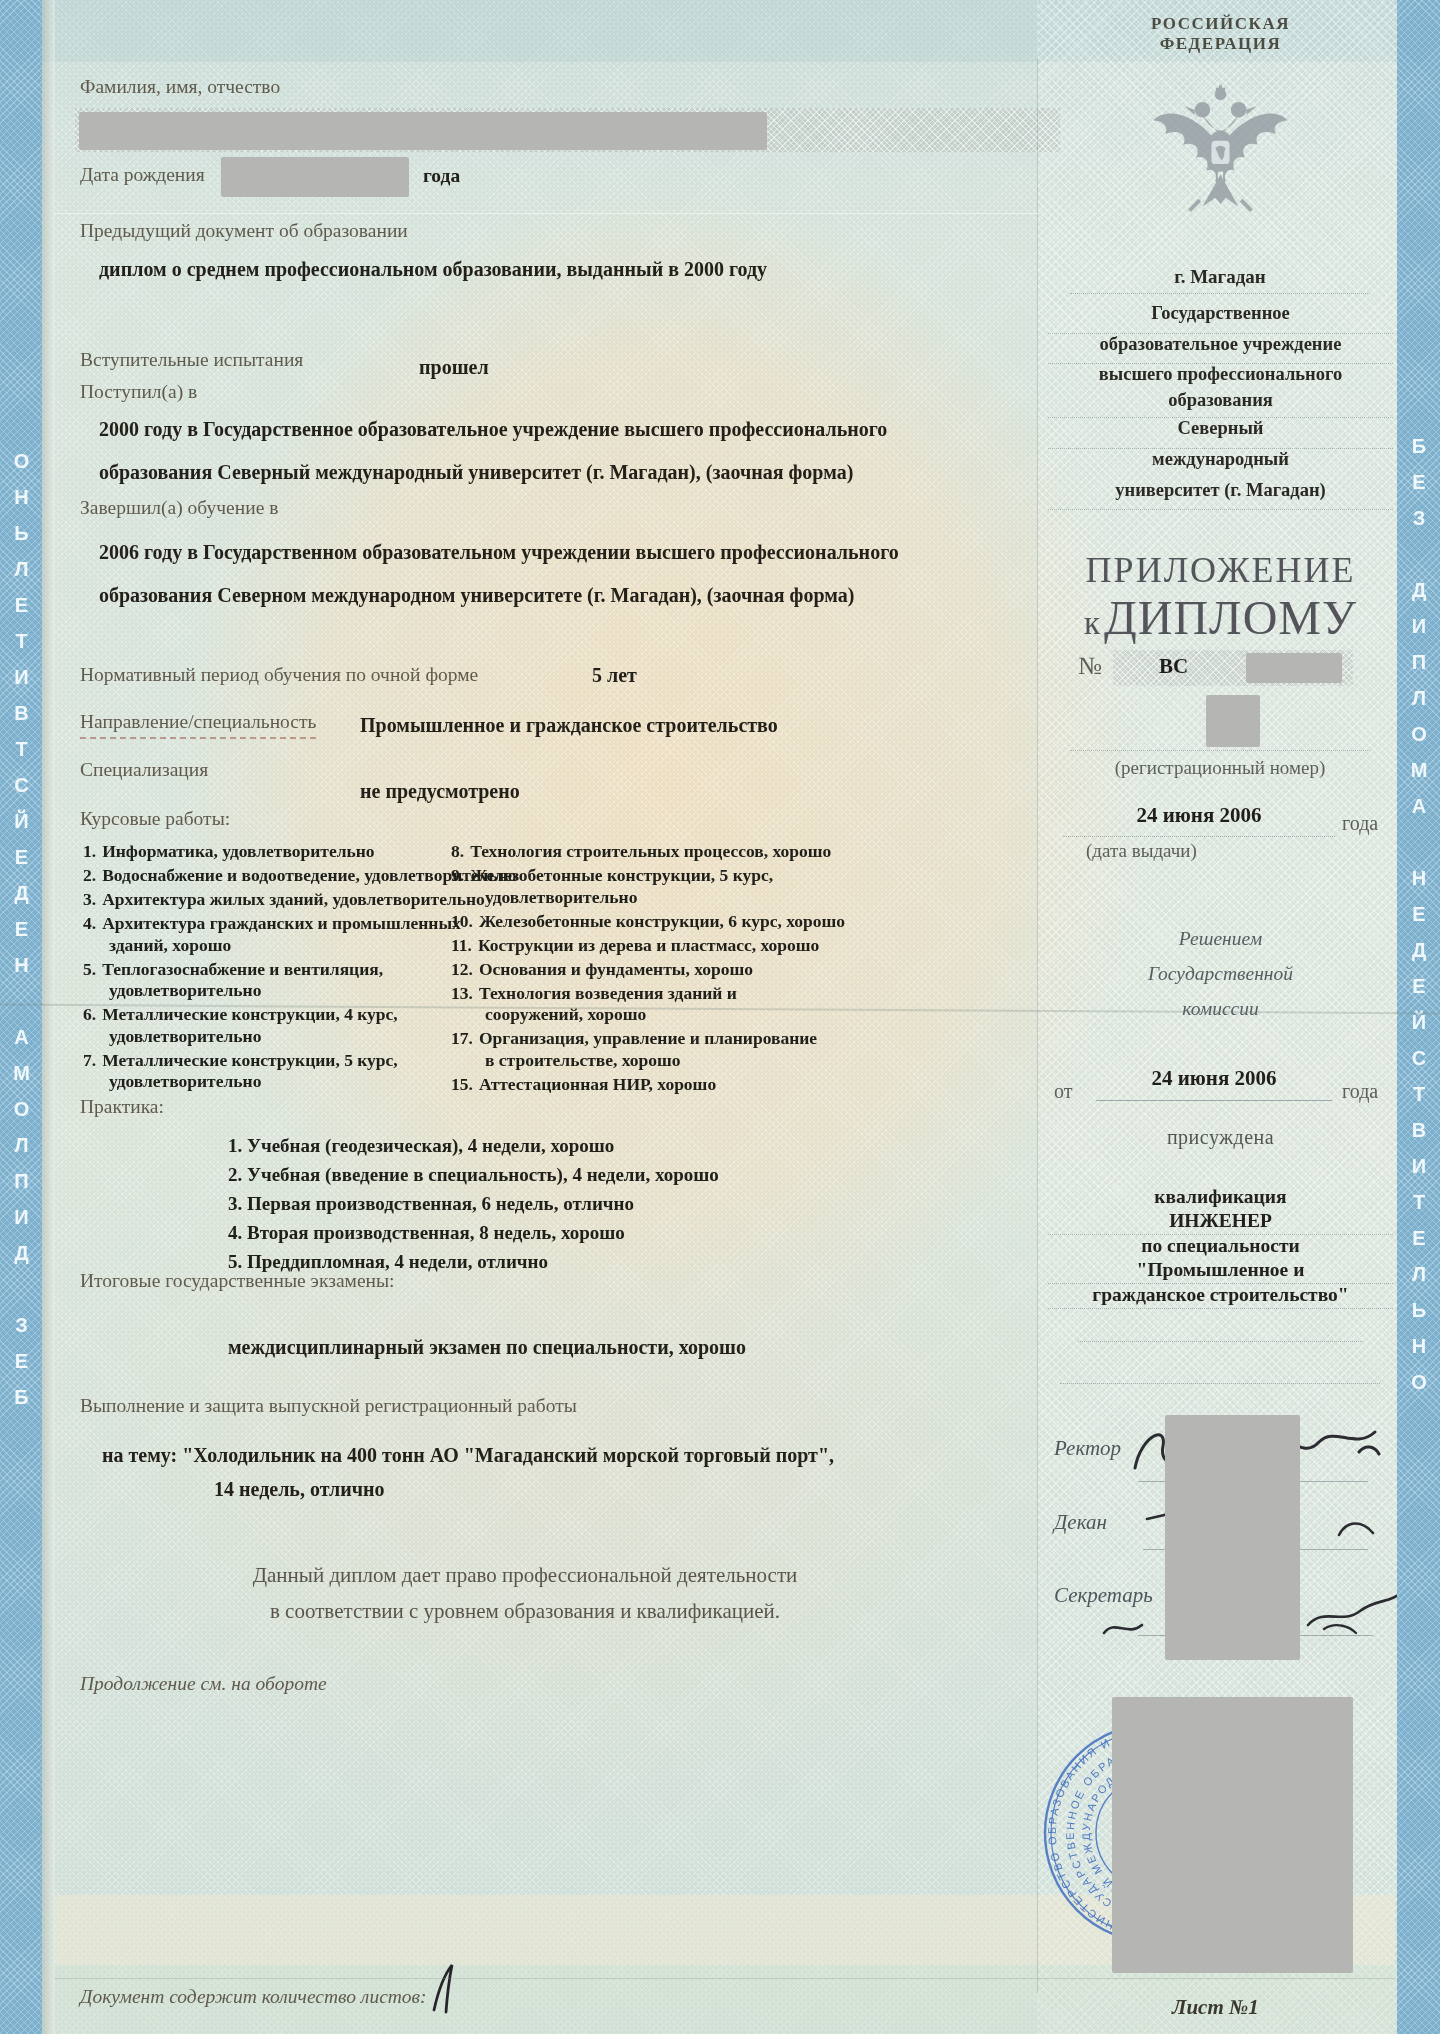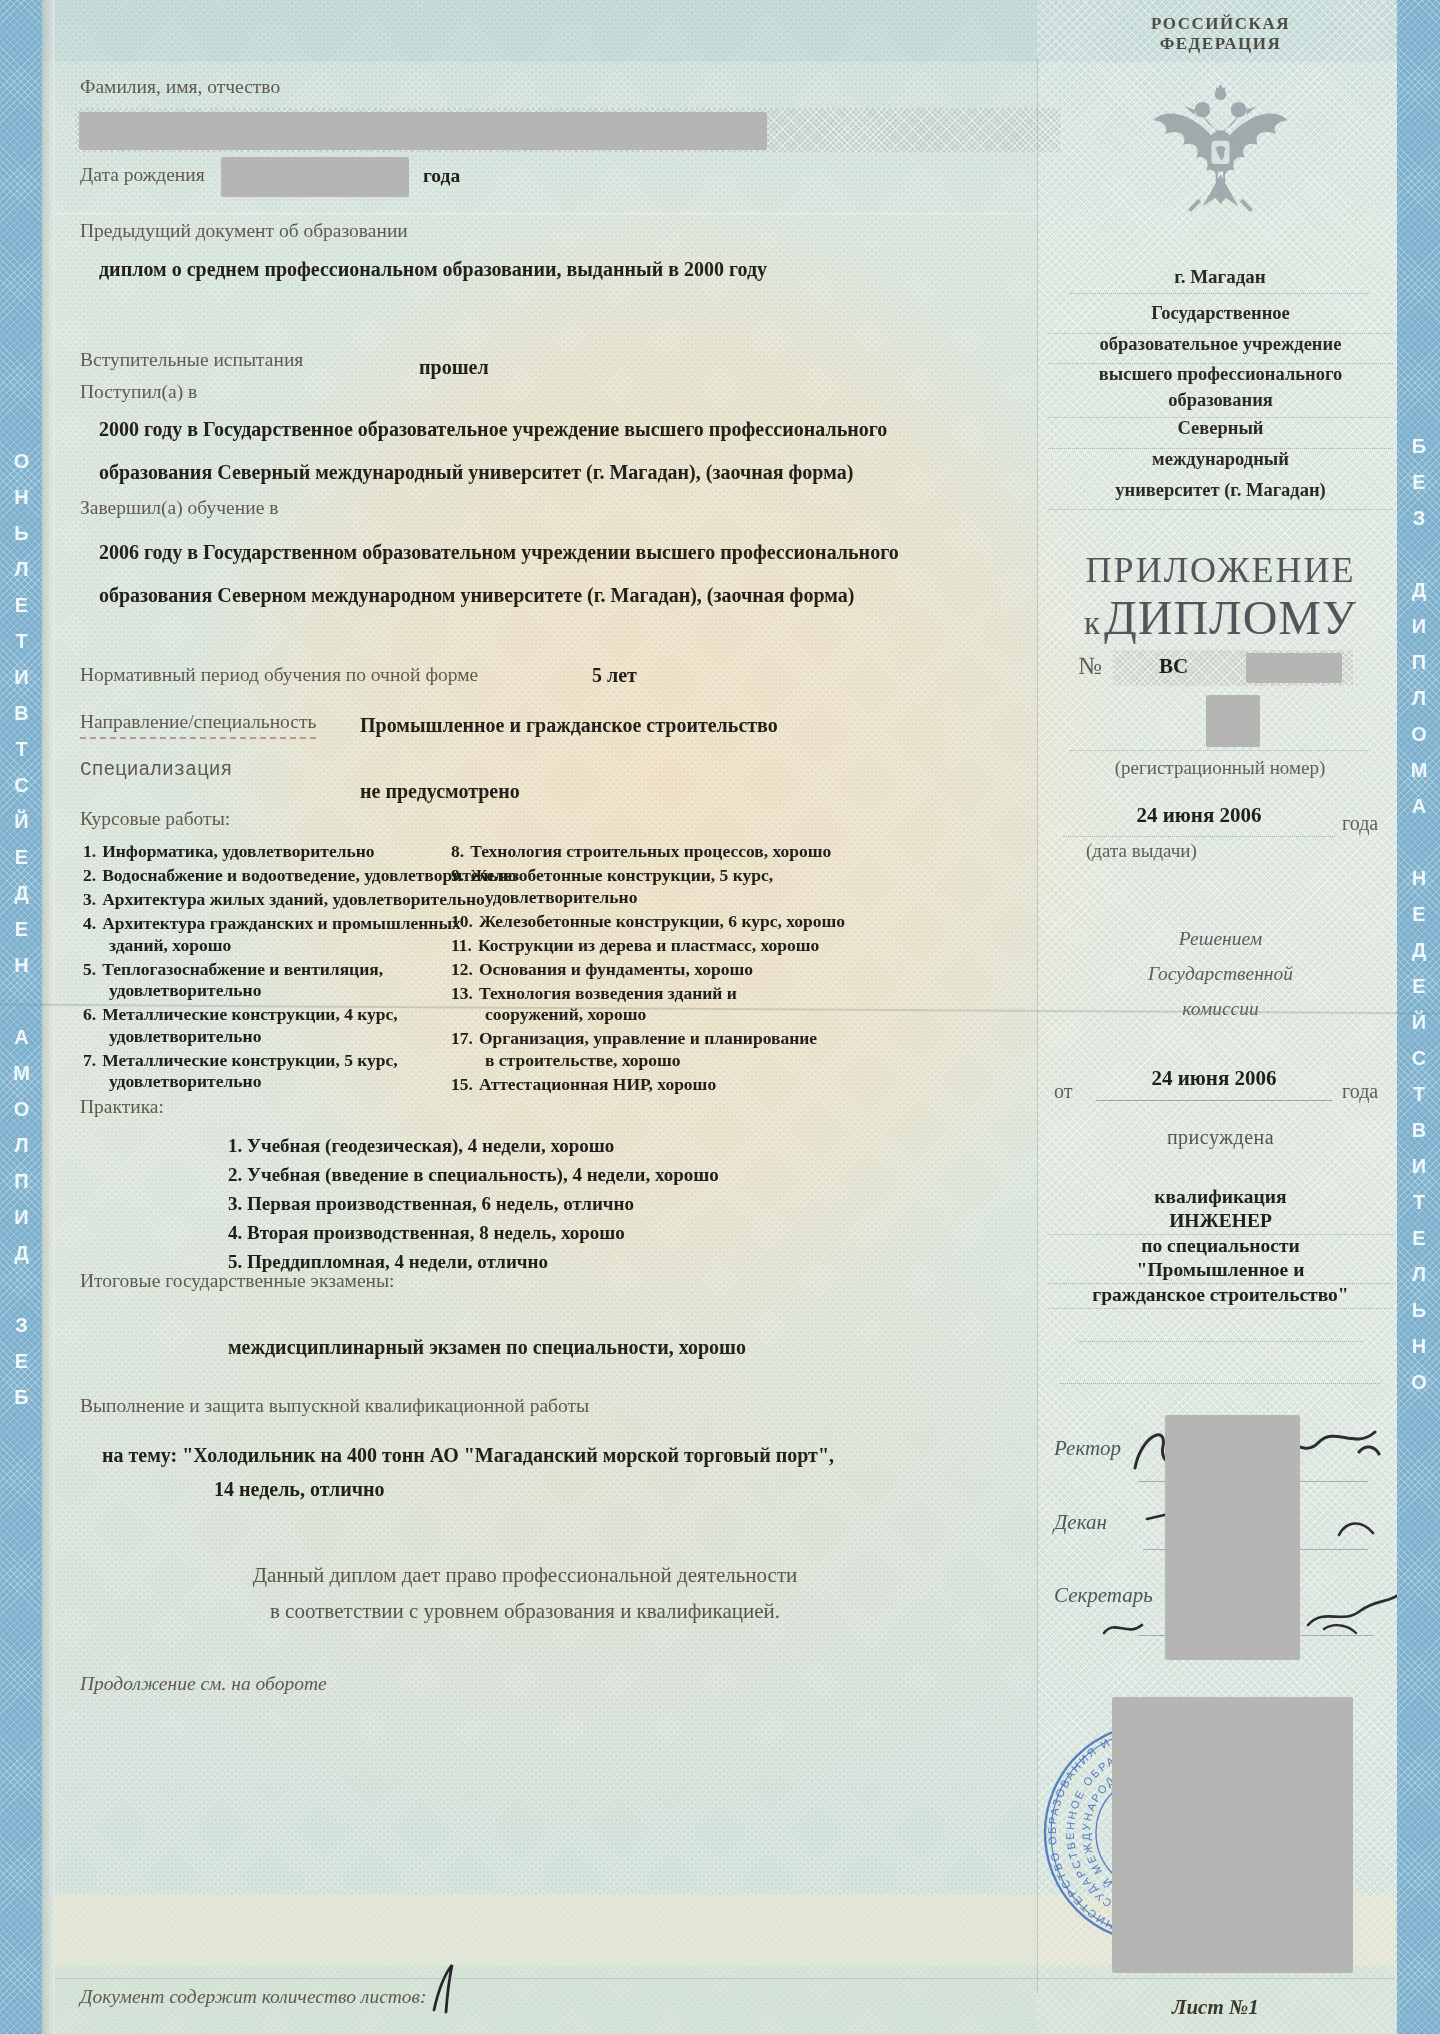--- a/index.html
+++ b/index.html
@@ -98,21 +98,21 @@
     <div class="abs lbl" style="left:5px;top:497px;">Завершил(а) обучение в</div>
     <div class="abs val pre" style="left:24px;top:531px;font-size:20px;line-height:43px;">2006 году в Государственном образовательном учреждении высшего профессионального
 образования Северном международном университете (г. Магадан), (заочная форма)</div>
 
     <div class="abs lbl" style="left:5px;top:664px;">Нормативный период обучения по очной форме</div>
     <div class="abs val" style="left:517px;top:664px;font-size:20px;">5 лет</div>
 
     <div class="abs lbl" style="left:5px;top:711px;border-bottom:2px dashed rgba(150,90,70,.55);padding-bottom:4px;">Направление/специальность</div>
     <div class="abs val" style="left:285px;top:714px;font-size:20px;">Промышленное и гражданское строительство</div>
 
-    <div class="abs lbl" style="left:5px;top:759px;font-family:Liberation Mono, monospace;">Специализация</div>
+    <div class="abs lbl" style="left:5px;top:759px;">Специализация</div>
     <div class="abs val" style="left:285px;top:780px;font-size:20px;">не предусмотрено</div>
 
     <div class="abs lbl" style="left:5px;top:808px;">Курсовые работы:</div>
 
     <div class="abs" style="left:8px;top:841px;width:380px;">
       <div class="ci"><span class="cnum">1.</span><span class="ctxt">Информатика, удовлетворительно</span></div>
       <div class="ci"><span class="cnum">2.</span><span class="ctxt" style="white-space:pre;">Водоснабжение и водоотведение, удовлетворительно</span></div>
       <div class="ci"><span class="cnum">3.</span><span class="ctxt" style="white-space:pre;">Архитектура жилых зданий, удовлетворительно</span></div>
       <div class="ci"><span class="cnum">4.</span><span class="ctxt">Архитектура гражданских и промышленных
 зданий, хорошо</span></div>
@@ -143,21 +143,21 @@
       <div>1. Учебная (геодезическая), 4 недели, хорошо</div>
       <div>2. Учебная (введение в специальность), 4 недели, хорошо</div>
       <div>3. Первая производственная, 6 недель, отлично</div>
       <div>4. Вторая производственная, 8 недель, хорошо</div>
       <div>5. Преддипломная, 4 недели, отлично</div>
     </div>
 
     <div class="abs lbl" style="left:5px;top:1270px;">Итоговые государственные экзамены:</div>
     <div class="abs val" style="left:153px;top:1336px;font-size:20px;">междисциплинарный экзамен по специальности, хорошо</div>
 
-    <div class="abs lbl" style="left:5px;top:1395px;">Выполнение и защита выпускной квалификационной работы</div>
+    <div class="abs lbl" style="left:5px;top:1395px;">Выполнение и защита выпускной регистрационный работы</div>
     <div class="abs val" style="left:27px;top:1444px;font-size:20px;">на тему: "Холодильник на 400 тонн АО "Магаданский морской торговый порт",</div>
     <div class="abs val" style="left:139px;top:1478px;font-size:20px;">14 недель, отлично</div>
 
     <div class="abs ctr" style="left:35px;top:1557px;width:830px;font-size:21px;line-height:36px;color:#59544a;">
       <div>Данный диплом дает право профессиональной деятельности</div>
       <div>в соответствии с уровнем образования и квалификацией.</div>
     </div>
 
     <div class="abs lbl it" style="left:5px;top:1673px;">Продолжение см. на обороте</div>
 

